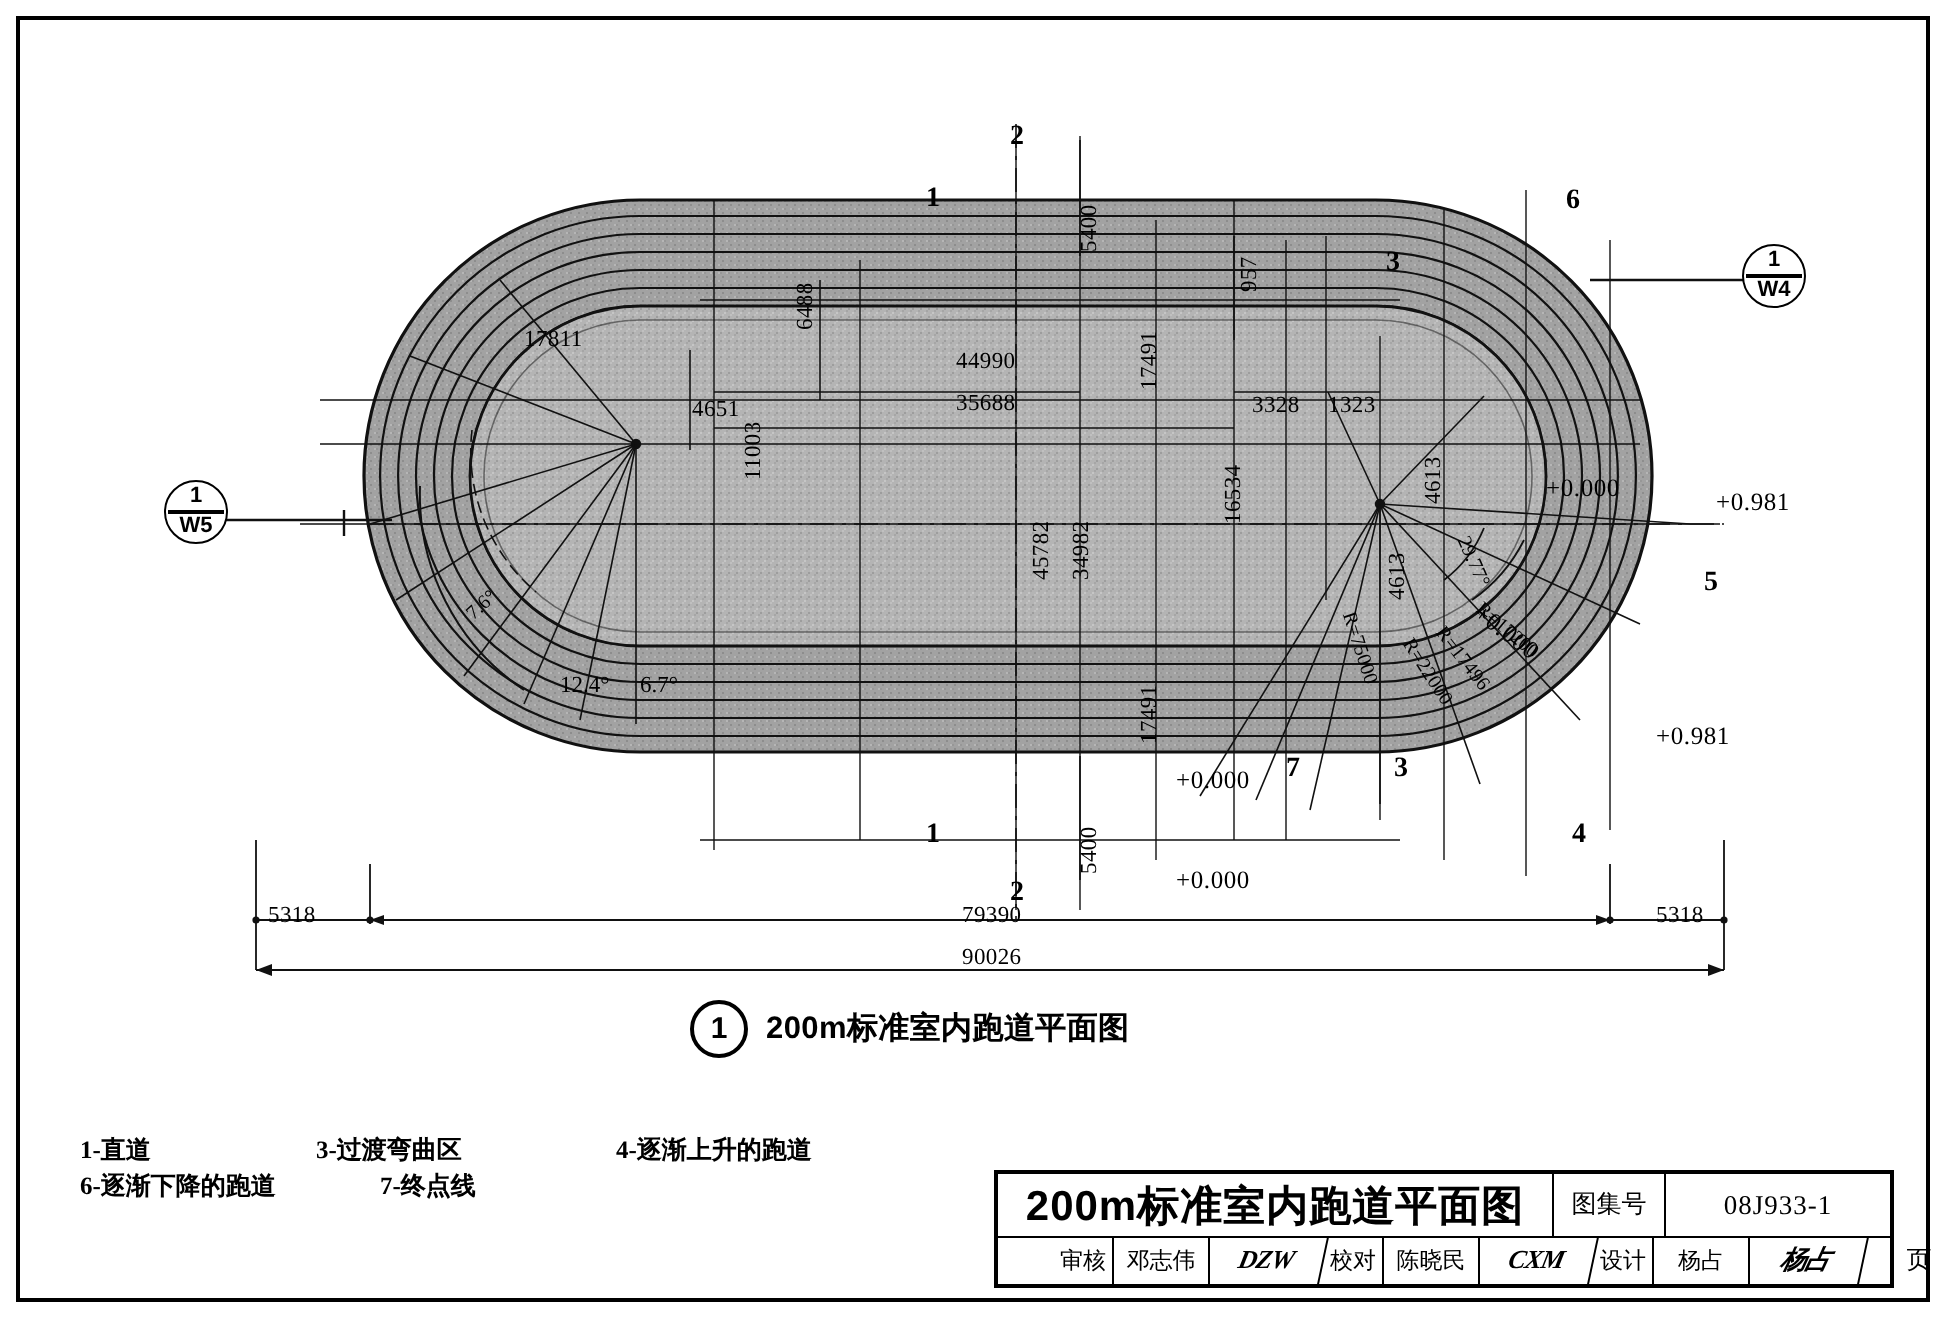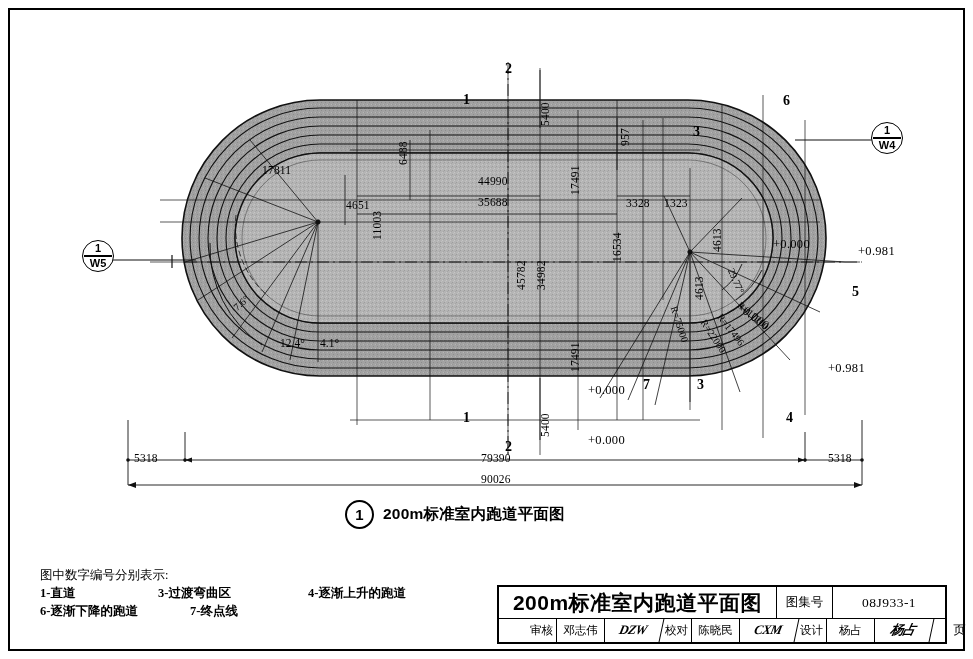--- a/index.html
+++ b/index.html
@@ -304,21 +304,21 @@
   <div class="lbl dim" style="left:828px;top:453px;">5318</div>
   <div class="lbl dim" style="left:481px;top:453px;">79390</div>
   <div class="lbl dim" style="left:481px;top:462px;margin-top:12px;">90026</div>
 
   <div class="lbl rad" style="left:678px;top:305px;transform-origin:0 0;transform:rotate(72deg);">R=75000</div>
   <div class="lbl rad" style="left:707px;top:318px;transform-origin:0 0;transform:rotate(57deg);">R=22000</div>
   <div class="lbl rad" style="left:723px;top:312px;transform-origin:0 0;transform:rotate(52deg);">R=17496</div>
   <div class="lbl rad" style="left:742px;top:300px;transform-origin:0 0;transform:rotate(40deg);">R=17200</div>
 
   <div class="lbl num" style="left:280px;top:338px;">12.4°</div>
-  <div class="lbl num" style="left:320px;top:338px;">4.1°</div>
+  <div class="lbl num" style="left:320px;top:338px;">6.7°</div>
   <div class="lbl rad" style="left:232px;top:305px;transform-origin:0 0;transform:rotate(-42deg);">7.6°</div>
   <div class="lbl rad" style="left:735px;top:267px;transform-origin:0 0;transform:rotate(66deg);">29.77°</div>
 
   <div class="lbl elev" style="left:588px;top:384px;">+0.000</div>
   <div class="lbl elev" style="left:588px;top:434px;">+0.000</div>
   <div class="lbl elev" style="left:773px;top:238px;">+0.000</div>
   <div class="lbl elev" style="left:742px;top:300px;transform-origin:0 0;transform:rotate(37deg);">+0.000</div>
   <div class="lbl elev" style="left:858px;top:245px;">+0.981</div>
   <div class="lbl elev" style="left:828px;top:362px;">+0.981</div>
 
@@ -343,21 +343,20 @@
     <span class="bar"></span>
     <span class="bot">W4</span>
   </div>
 
   <div id="caption">
     <div class="circ">1</div>
     <div class="ctxt">200m标准室内跑道平面图</div>
   </div>
 
   <div id="legend">
-    <div>图中数字编号分别表示:</div>
     <div class="lgrow">
       <span class="lgcell c1">1-直道</span>
       <span class="lgcell c3">3-过渡弯曲区</span>
       <span class="lgcell c4">4-逐渐上升的跑道</span>
     </div>
     <div class="lgrow">
       <span class="lgcell c3">6-逐渐下降的跑道</span>
       <span class="lgcell c4">7-终点线</span>
     </div>
   </div>

